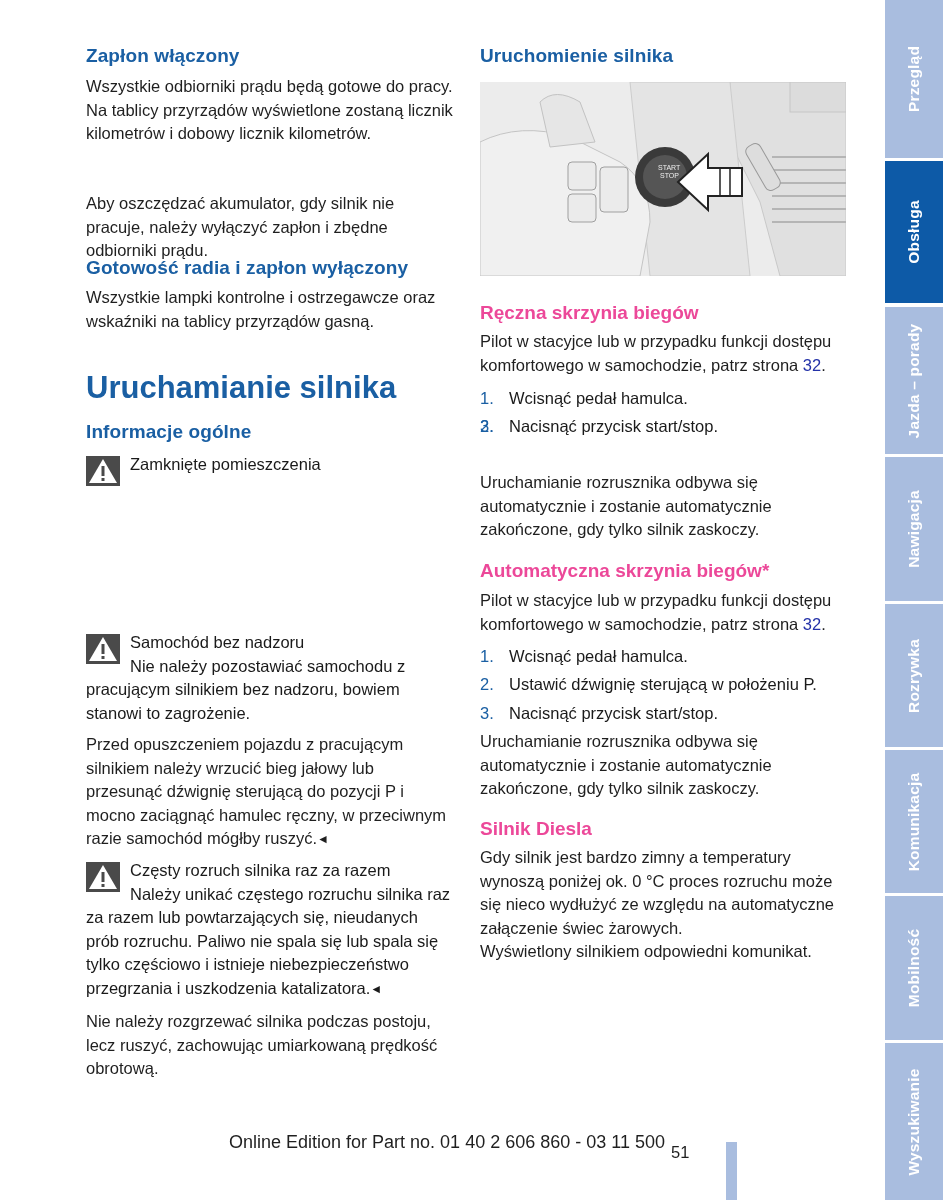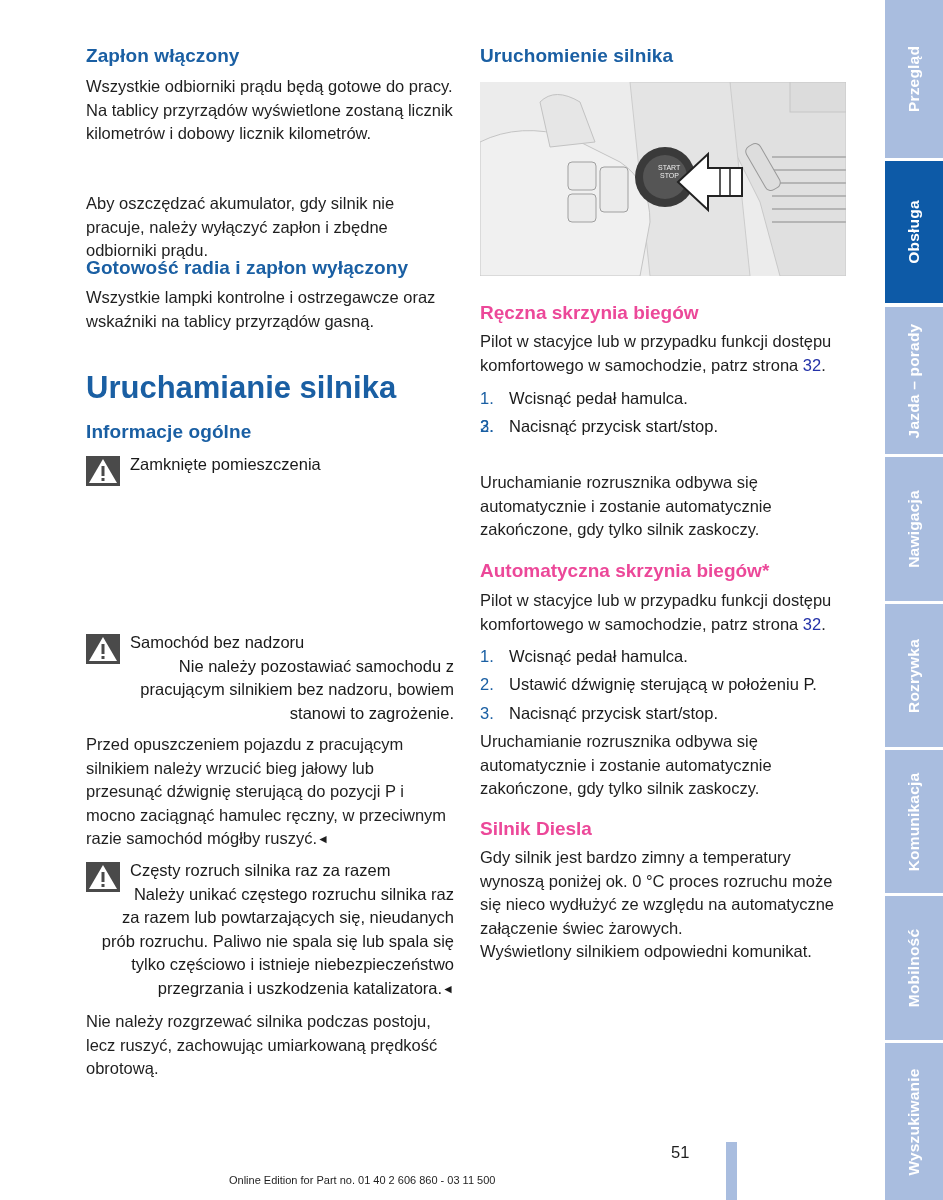--- a/index.html
+++ b/index.html
@@ -13,40 +13,40 @@
   .abs { position: absolute; }
 
   .h-sub { font-weight: bold; font-size: 19px; color: #1a5fa3; letter-spacing: 0.1px; white-space: nowrap; }
   .h-sub-light { font-weight: bold; font-size: 19px; color: #ec4899; white-space: nowrap; }
   .h-main { font-weight: bold; font-size: 31px; color: #1a5fa3; white-space: nowrap; }
 
   .p { font-size: 16.5px; line-height: 23.5px; color: #1f1f1f; }
   .p .link { color: #2432a8; }
   .end-mark { font-size: 12px; vertical-align: 1px; }
 
-  .warn { position: absolute; left: 0; width: 368px; text-align: right; }
+  .warn { position: absolute; left: 0; width: 368px; }
   .warn-icon { position: absolute; left: 0; top: 3px; width: 34px; height: 30px; background: #4a4a4a; }
   .warn-icon svg { display: block; }
   .warn-title { position: absolute; left: 44px; top: 0; font-size: 16.5px; line-height: 23.5px; white-space: nowrap; }
   .warn-body { position: absolute; left: 0; top: 23.5px; width: 368px; font-size: 16.5px; line-height: 23.5px; text-indent: 44px; }
 
   .steps { list-style: none; }
   .steps li { position: relative; padding-left: 29px; font-size: 16.5px; line-height: 28.3px; }
   .steps .num { position: absolute; left: 0; color: #1a5fa3; }
 
   .figure { position: absolute; left: 480px; top: 82px; width: 366px; height: 194px; background: #e9e9e9; overflow: hidden; }
 
   .tabs { position: absolute; left: 885px; top: 0; width: 58px; height: 1200px; }
   .tab { position: absolute; left: 0; width: 58px; background: #a9bddf; display: flex; align-items: center; justify-content: center; }
   .tab.active { background: #0d5aa7; }
   .tab-label { transform: rotate(-90deg); white-space: nowrap; font-weight: bold; font-size: 15.5px; color: #ffffff; letter-spacing: 0.2px; }
 
   .page-num { position: absolute; left: 671px; top: 1143px; font-size: 16.5px; color: #1f1f1f; }
   .page-bar { position: absolute; left: 726px; top: 1142px; width: 11px; height: 58px; background: #a9bddf; }
-  .footer { position: absolute; left: 229px; top: 1174px; font-size: 11px; color: #1f1f1f; white-space: nowrap; }
+  .footer { position: absolute; left: 229px; top: 1132px; font-size: 18px; color: #1f1f1f; white-space: nowrap; }
 </style>
 </head>
 <body>
 
 <div class="col col-left">
   <div class="abs h-sub" style="top:45px;">Zapłon włączony</div>
   <div class="abs p" style="top:75px; width:368px;">Wszystkie odbiorniki prądu będą gotowe do pracy. Na tablicy przyrządów wyświetlone zostaną licznik kilometrów i dobowy licznik kilometrów.</div>
   <div class="abs p" style="top:169px; width:368px;margin-top:23px;">Aby oszczędzać akumulator, gdy silnik nie pracuje, należy wyłączyć zapłon i zbędne odbiorniki prądu.</div>
 
   <div class="abs h-sub" style="top:257px;">Gotowość radia i zapłon wyłączony</div>

